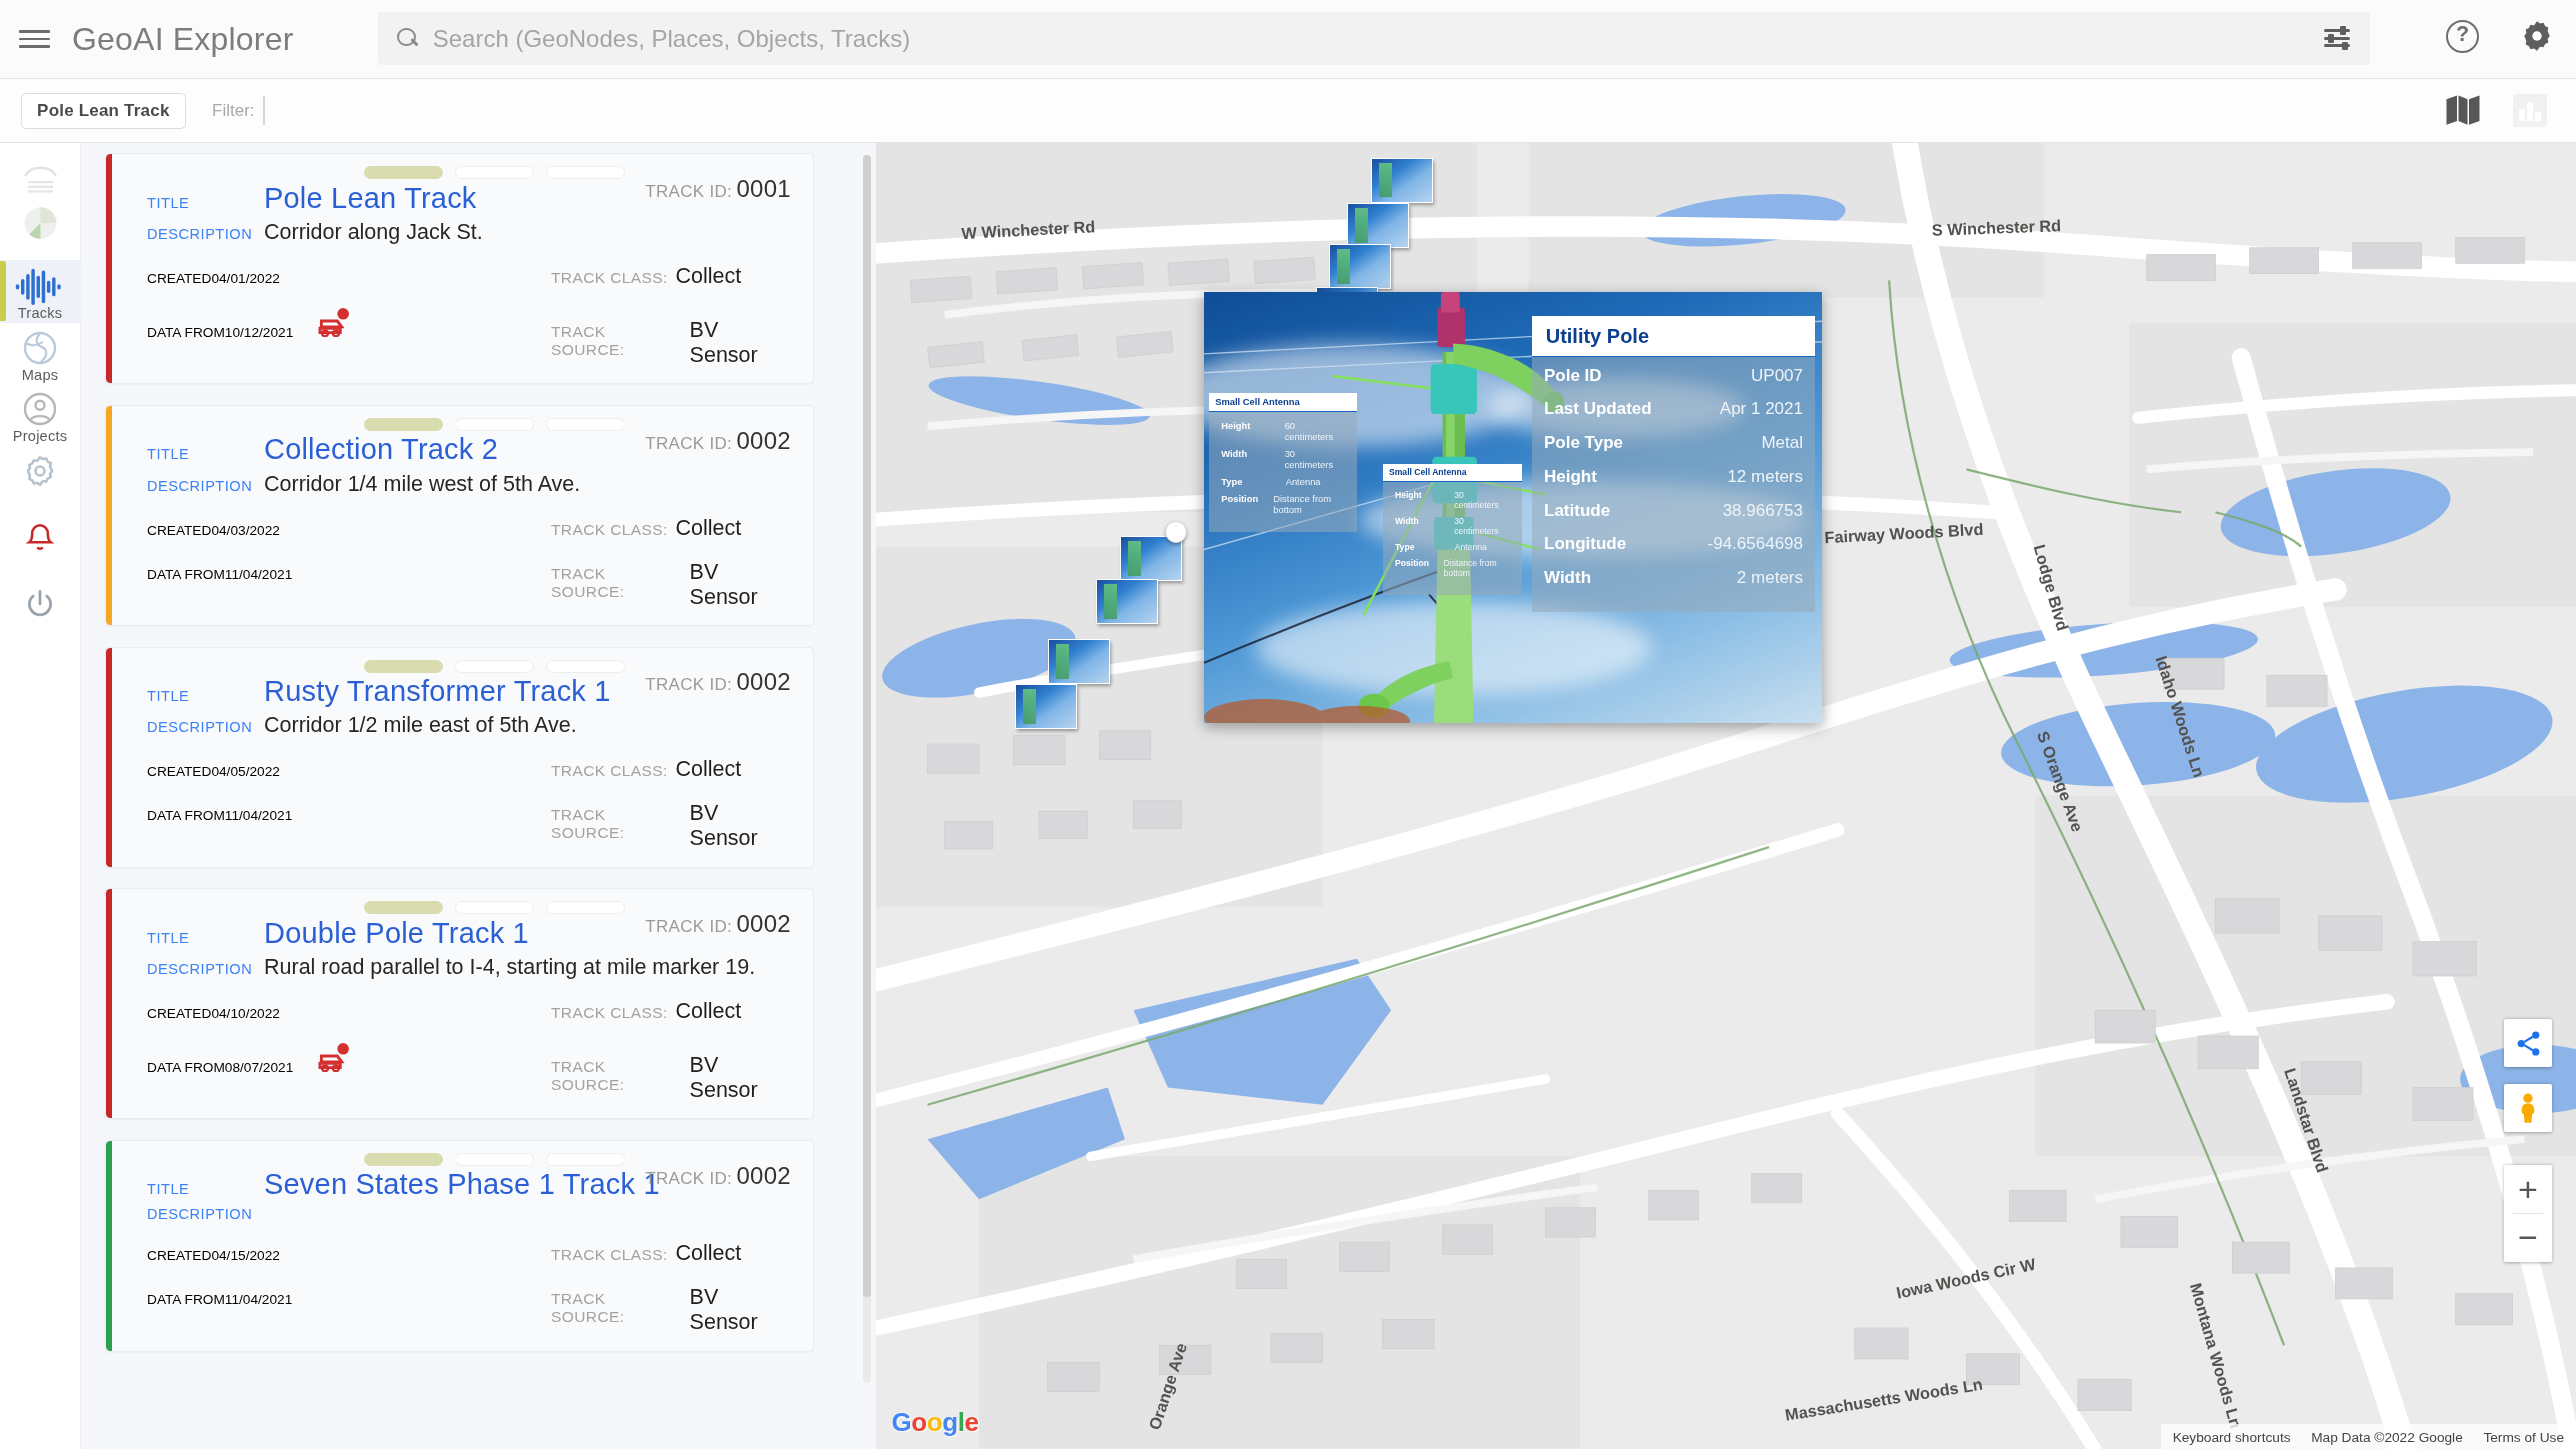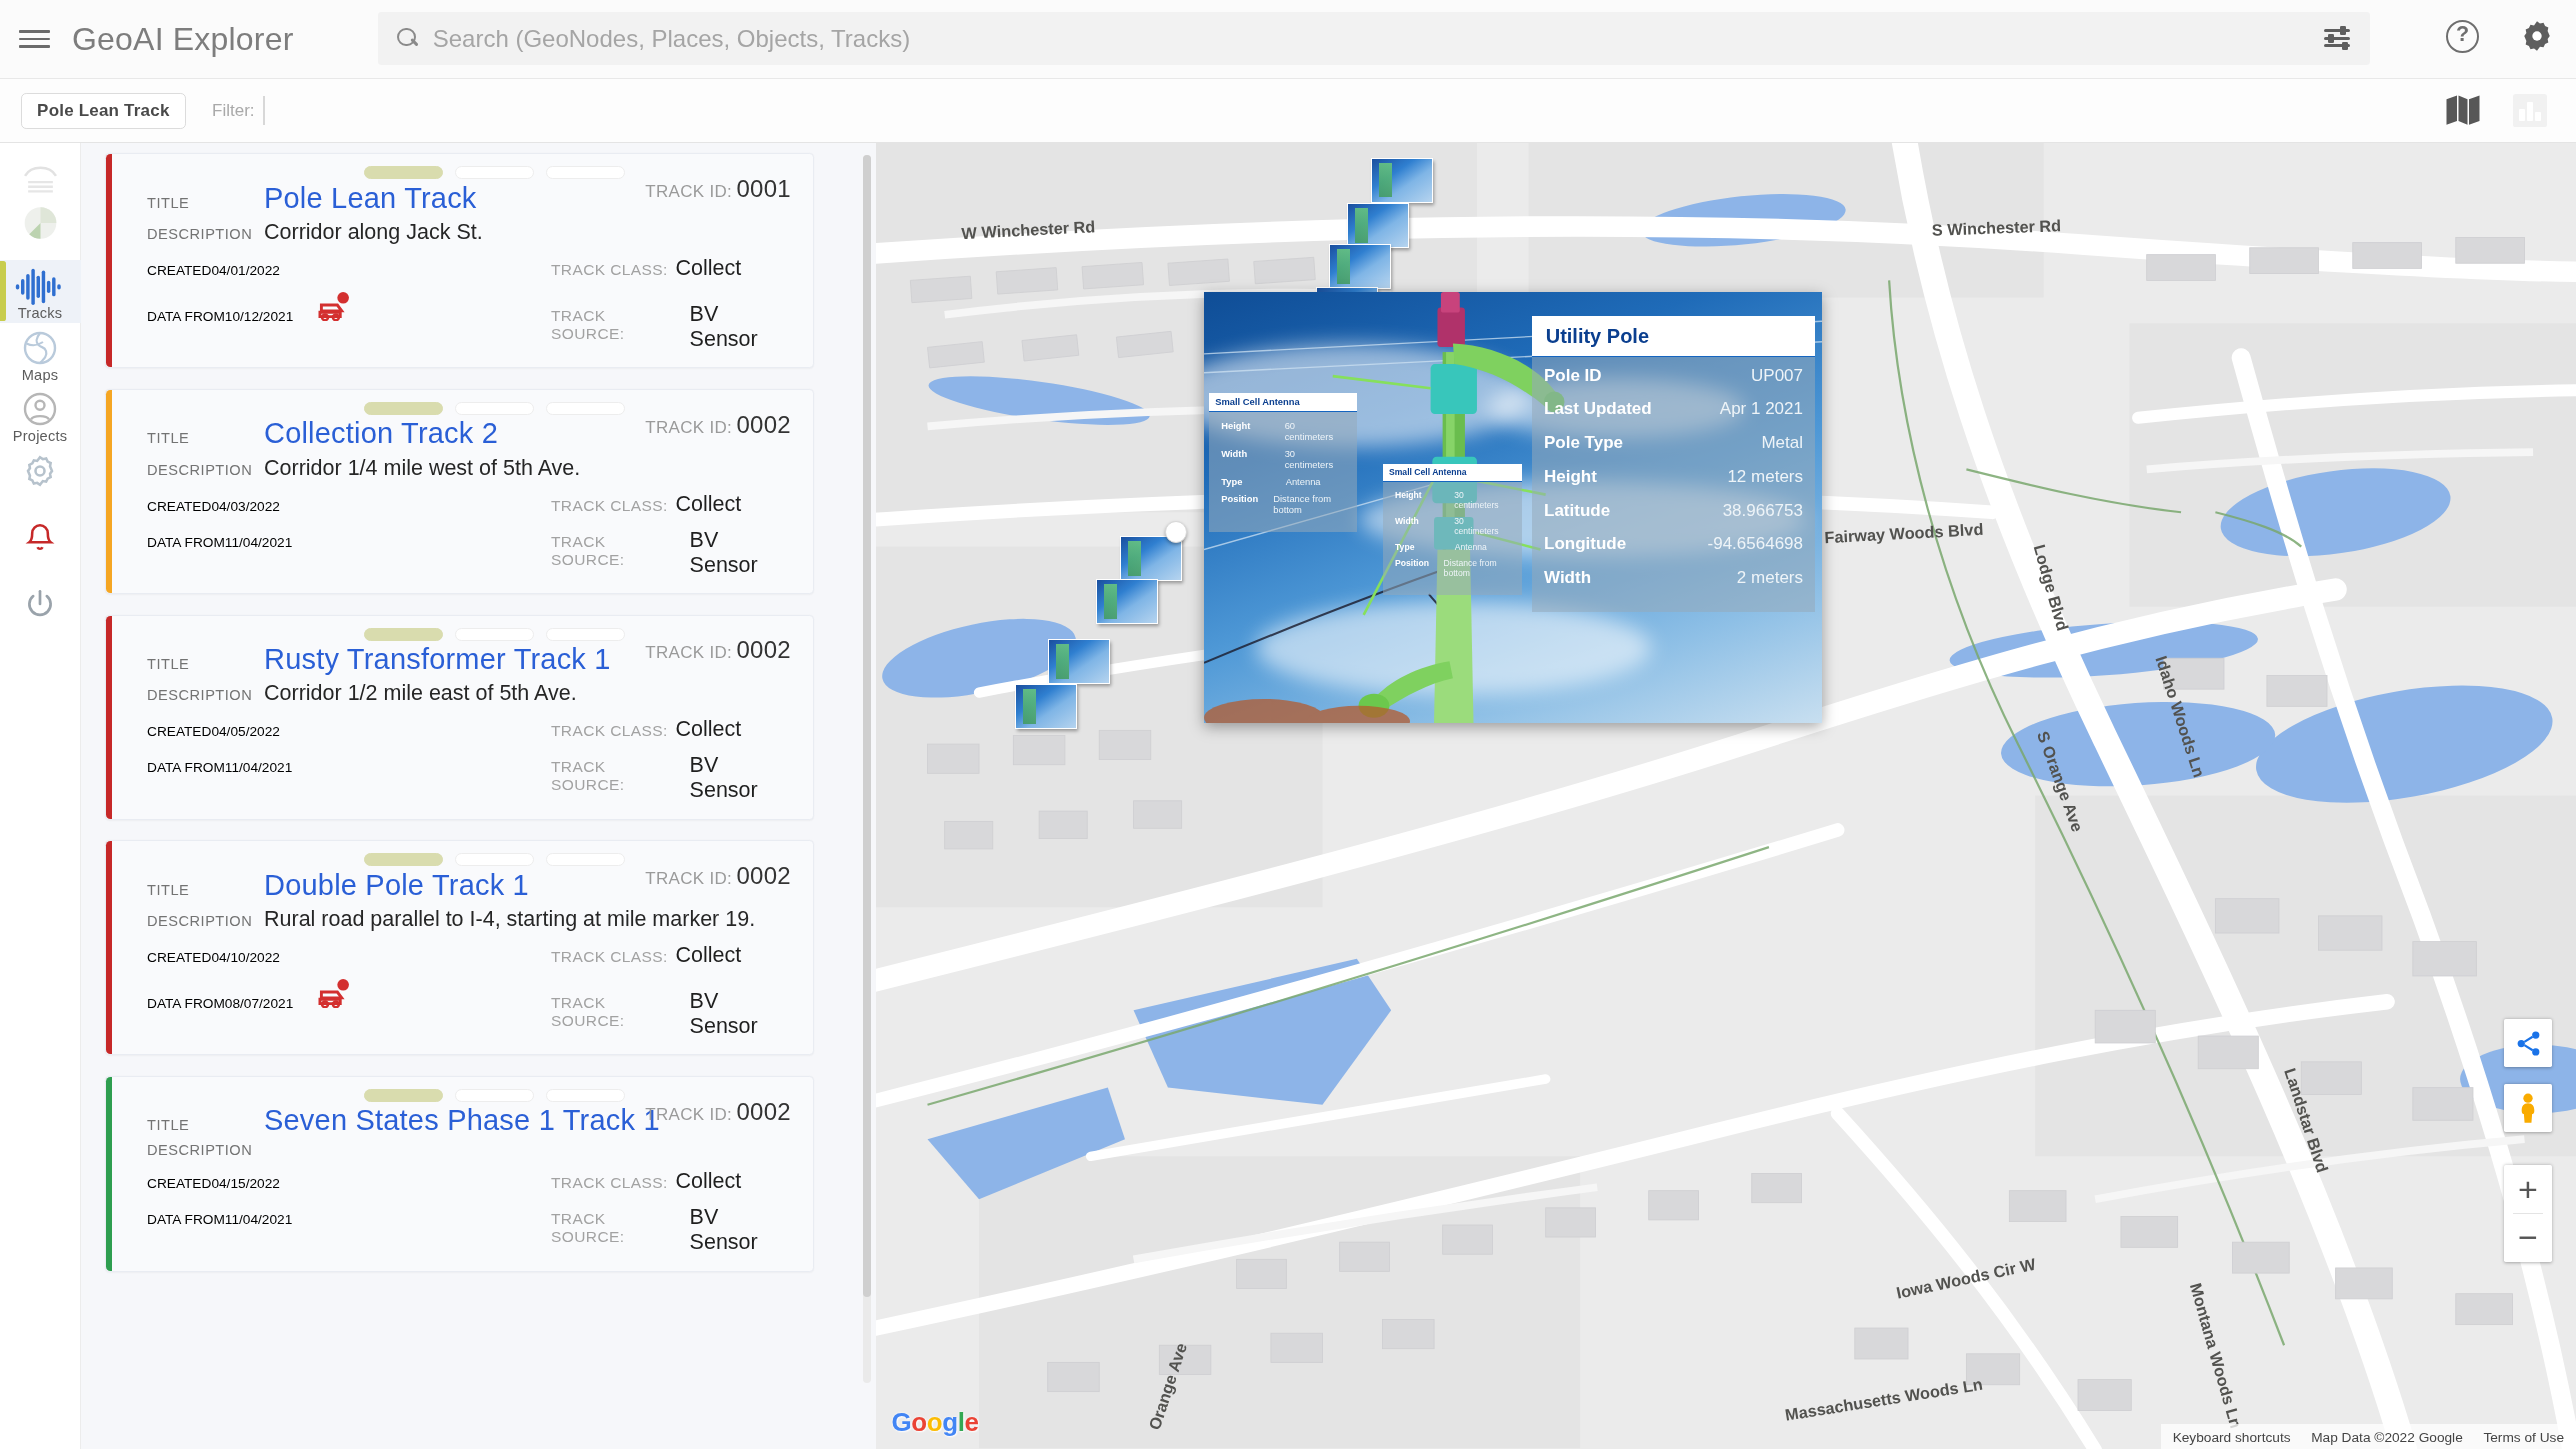--- a/index.html
+++ b/index.html
@@ -94,26 +94,26 @@
     box-shadow:0 0.9px 1.7px rgba(0,0,0,.04);
   }
   .card-accent { position:absolute; left:0; top:0; bottom:0; width:6px; border-radius:4.3px 0 0 4.3px; }
   .pills { position:absolute; left:258px; top:12px; display:flex; gap:12px; }
   .pill { width:79px; height:13px; border-radius:6.9px; background:#ffffff; border:0.9px solid #ededed; }
   .pill.on { background:#d9dcae; border-color:#d9dcae; }
   .trackid { position:absolute; right:22px; top:20.6px; font-size:17px; color:#9a9a9a; letter-spacing:0.3px; }
   .trackid b { font-size:24px; color:#333; font-weight:400; margin-left:4.3px; }
 
   .row { display:flex; align-items:baseline; margin-top:5.2px; }
-  .row .lbl { width:117px; flex:none; font-size:14.6px; color:#737373; letter-spacing:0.5px; }
+  .row .lbl { width:117px; flex:none; font-size:14.6px; color:#3b82f6; letter-spacing:0.5px; }
   .row .val { font-size:21.5px; color:#222; }
   .row-title { margin-top:13.7px; }
   .row-title .val { font-size:29px; color:#2a5fd6; font-weight:400; letter-spacing:0.2px; }
   .row-desc .val { font-size:21.5px; color:#262626; }
-  .rowpair { display:flex; align-items:baseline; margin-top:11px; }
+  .rowpair { display:flex; align-items:baseline; margin-top:19px; }
   .rowpair .left { display:flex; align-items:baseline; width:404px; flex:none; }
   .rowpair .right { display:flex; align-items:baseline; }
   .rowpair .rlbl { font-size:15.5px; color:#a2a2a2; letter-spacing:0.4px; margin-right:7.7px; }
   .rowpair .rval { font-size:21.5px; color:#1f1f1f; }
   .alert-ico { margin-left:22px; width:36px; height:29px; position:relative; display:inline-block; }
 
   .scrollbar { position:absolute; right:5.2px; top:12px; width:7.7px; height:1228px; background:#eaeaea; border-radius:4.3px; }
   .scrollthumb { position:absolute; top:0; left:0; width:7.7px; height:1142px; background:#cfcfcf; border-radius:4.3px; }
 
   

